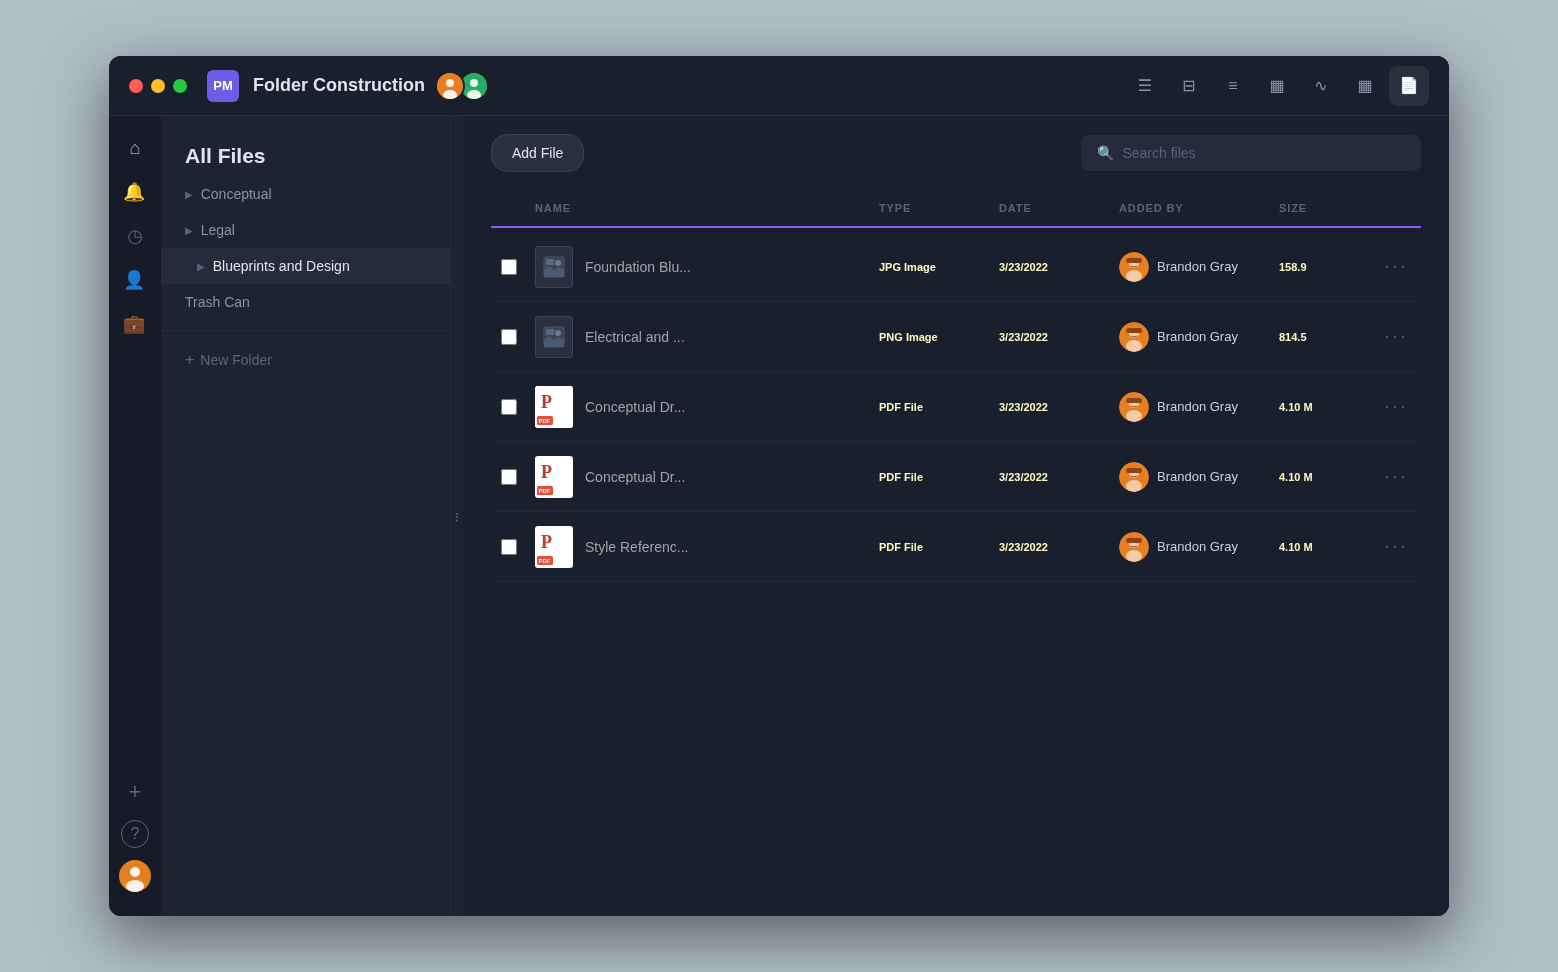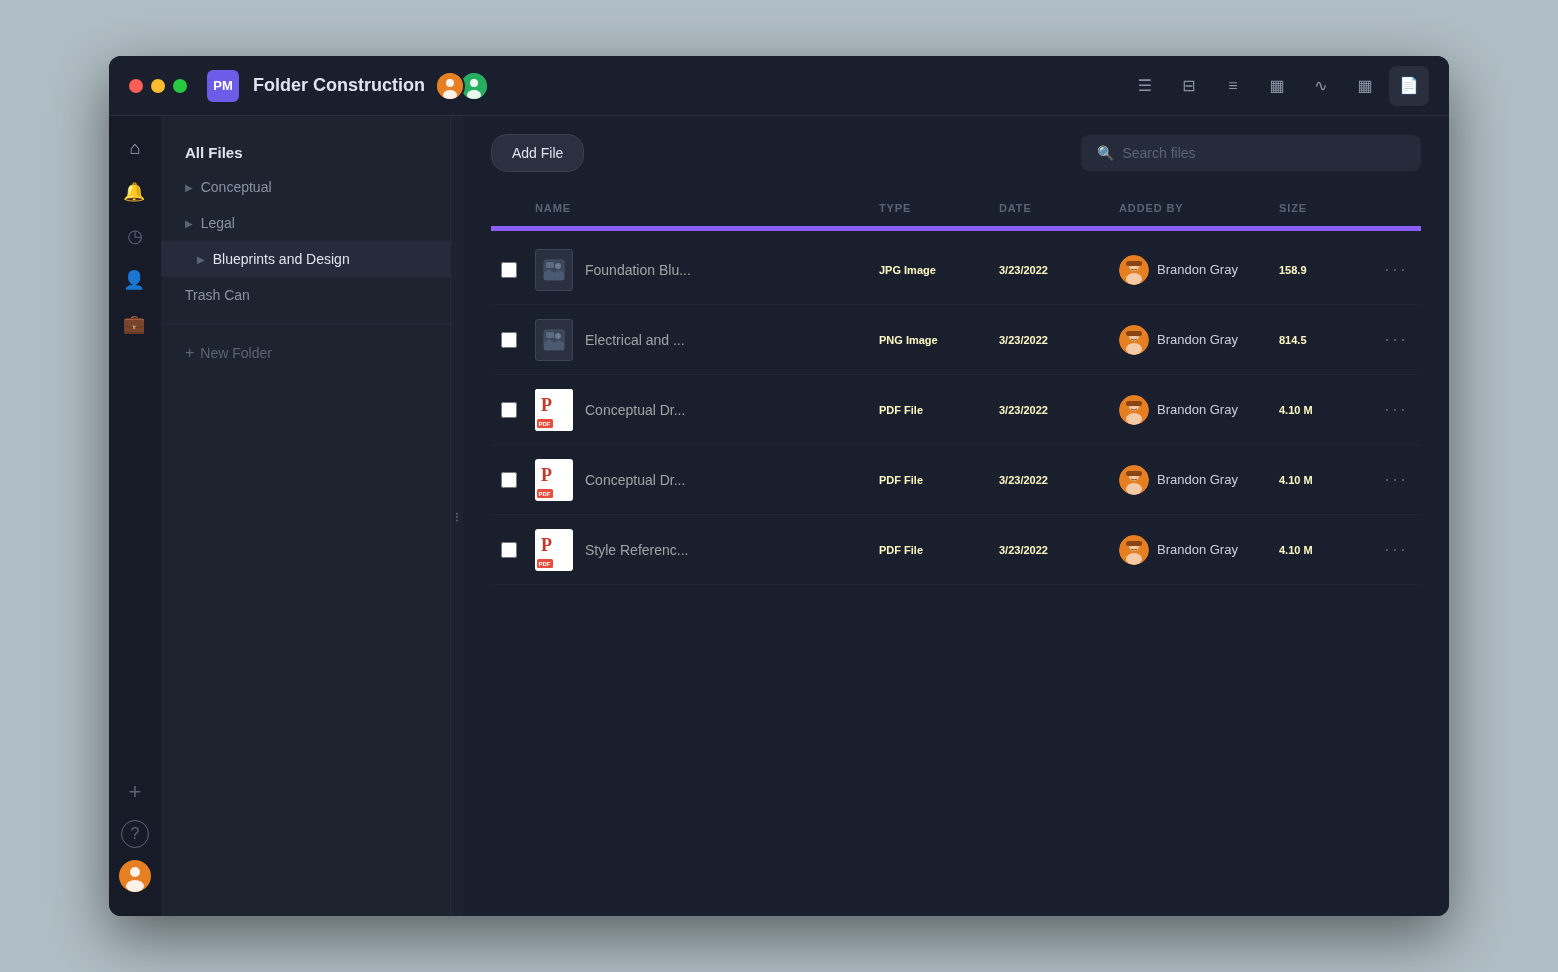--- a/index.html
+++ b/index.html
@@ -140,21 +140,21 @@
     
     .sidebar {
       width: 290px;
       background: #1e2330;
       padding: 20px 0;
       flex-shrink: 0;
       border-right: 1px solid #252b3a;
     }
     .sidebar-section-title {
       color: #e0e4f0;
-      font-size: 15px;
+      font-size: 21px;
       font-weight: 600;
       padding: 8px 24px;
       cursor: pointer;
     }
     .sidebar-item {
       display: flex;
       align-items: center;
       padding: 10px 24px;
       color: #8892a4;
       font-size: 14px;
@@ -248,21 +248,21 @@
     
     .file-table {
       flex: 1;
       overflow-y: auto;
       padding: 0 28px;
     }
     .table-header {
       display: grid;
       grid-template-columns: 36px 1fr 120px 120px 160px 100px 50px;
       padding: 8px 0;
-      border-bottom: 5px solid #8b5cf6;
+      border-bottom: 2px solid #8b5cf6;
       margin-bottom: 4px;
     }
     .table-header-cell {
       color: #5a6478;
       font-size: 11px;
       font-weight: 600;
       letter-spacing: 0.08em;
       text-transform: uppercase;
       padding: 4px 8px;
     }

